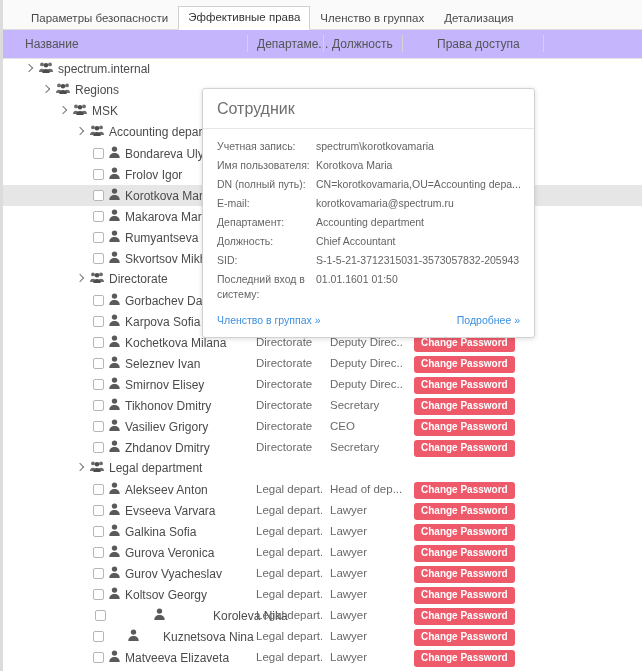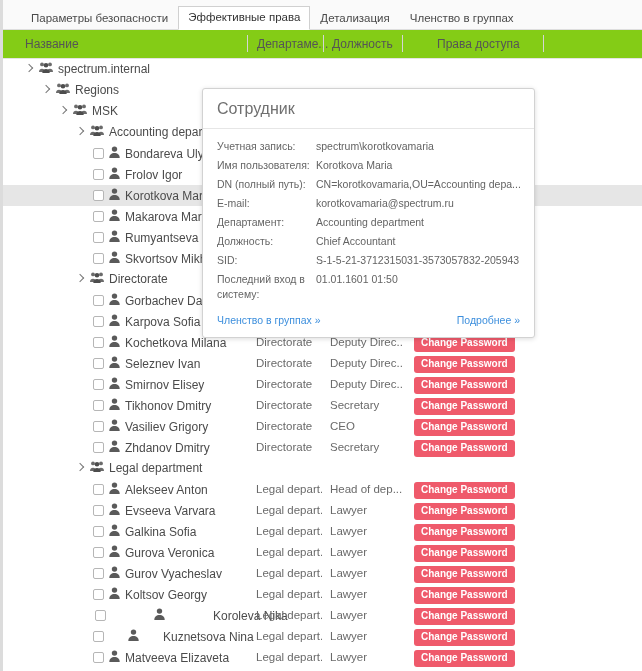--- a/index.html
+++ b/index.html
@@ -45,21 +45,21 @@
     background: #ffffff;
     border: 1px solid #d0d0d0;
     border-bottom: 1px solid #ffffff;
     color: #333;
   }
 
   
   .colheader {
     position: relative;
     height: 29px;
-    background: #84cc16;
+    background: #c4b5fd;
     border-bottom: 1px solid #e4e4e4;
     font-size: 12px;
     color: #555;
   }
   .colheader .ch {
     position: absolute;
     top: 7px;
     white-space: nowrap;
   }
   .colheader .sep {
@@ -176,22 +176,22 @@
   .plink { font-size: 10.5px; color: #3d8fdd; text-decoration: none; cursor: pointer; }
 </style>
 </head>
 <body>
 
 <div id="app">
 
   <div class="tabbar" id="tabbar">
       <div class="tab">Параметры безопасности</div>
       <div class="tab active">Эффективные права</div>
+      <div class="tab">Членство в группах</div>
       <div class="tab">Детализация</div>
-      <div class="tab">Членство в группах</div>
     </div>
 
   <div class="colheader">
     <div class="ch" style="left:22px;">Название</div>
     <div class="sep" style="left:244px;"></div>
     <div class="ch" style="left:254px;">Департаме...</div>
     <div class="sep" style="left:320px;"></div>
     <div class="ch" style="left:329px;">Должность</div>
     <div class="sep" style="left:399px;"></div>
     <div class="ch" style="left:434px;">Права доступа</div>

